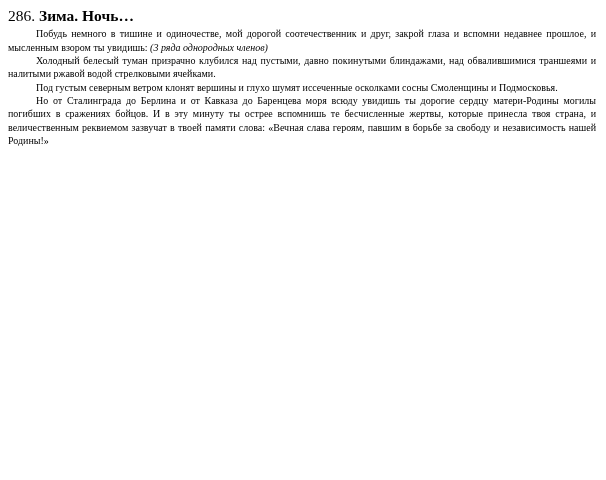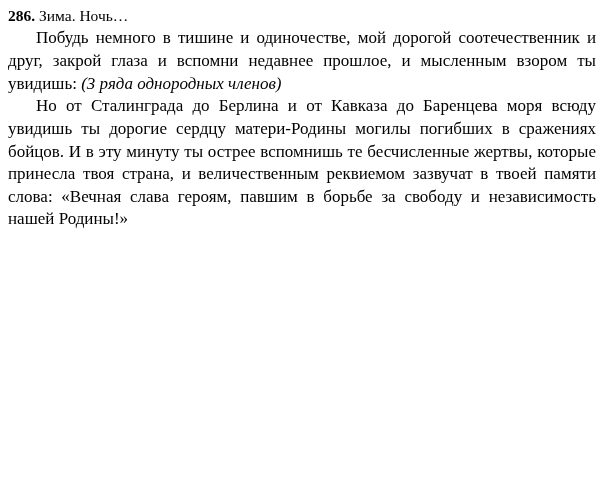--- a/index.html
+++ b/index.html
@@ -20,28 +20,28 @@
     box-sizing: border-box;
     padding: 6px 10px 0 8px;
   }
   .exercise-head {
     font-size: 15.5px;
     line-height: 1.32;
     margin: 0 0 0 0;
     text-align: left;
   }
   .ex-num {
-    font-weight: bold;
+    font-weight: normal;
   }
   .ex-title {
-    font-weight: normal;
+    font-weight: bold;
   }
   p.para {
     margin: 0;
-    font-size: 17px;
+    font-size: 10px;
     line-height: 1.33;
     text-align: justify;
     text-indent: 28px;
     hyphens: none;
   }
   p.para.first {
     margin-top: 1px;
   }
   .task-note {
     font-style: italic;
@@ -52,19 +52,21 @@
 
 <div class="page">
 
   <div class="exercise-head">
     <span class="ex-num">286.</span>
     <span class="ex-title">Зима. Ночь…</span>
   </div>
 
   <p class="para first"><span>Побудь немного в тишине и одиночестве, мой дорогой соотечественник и друг, закрой глаза и вспомни недавнее прошлое, и мысленным взором ты увидишь: </span><span class="task-note">(3 ряда однородных членов)</span></p>
 
+  <p class="para"><span>Холодный белесый туман призрачно клубился над пустыми, давно покинутыми блиндажами, над обвалившимися траншеями и налитыми ржавой водой стрелковыми ячейками.</span></p>
 
+  <p class="para"><span>Под густым северным ветром клонят вершины и глухо шумят иссеченные осколками сосны Смоленщины и Подмосковья.</span></p>
 
 
 
   <p class="para"><span>Но от Сталинграда до Берлина и от Кавказа до Баренцева моря всюду увидишь ты дорогие сердцу матери-Родины могилы погибших в сражениях бойцов. И в эту минуту ты острее вспомнишь те бесчисленные жертвы, которые принесла твоя страна, и величественным реквиемом зазвучат в твоей памяти слова: «Вечная слава героям, павшим в борьбе за свободу и независимость нашей Родины!»</span></p>
 
 </div>
 
 </body></html>

